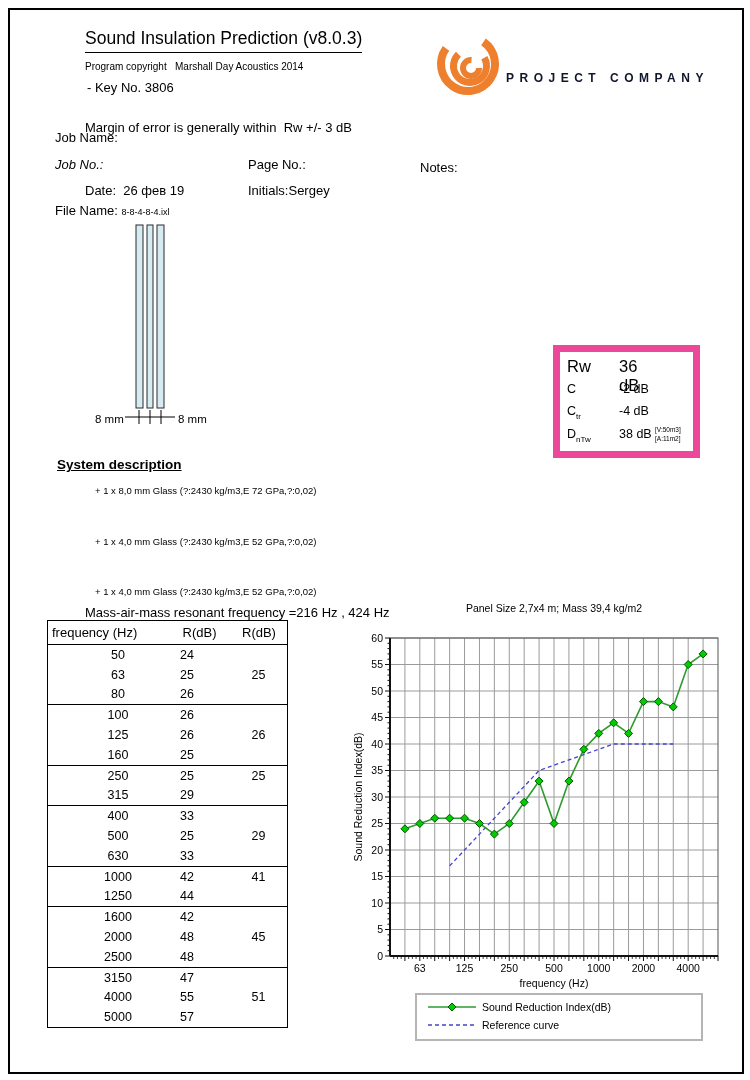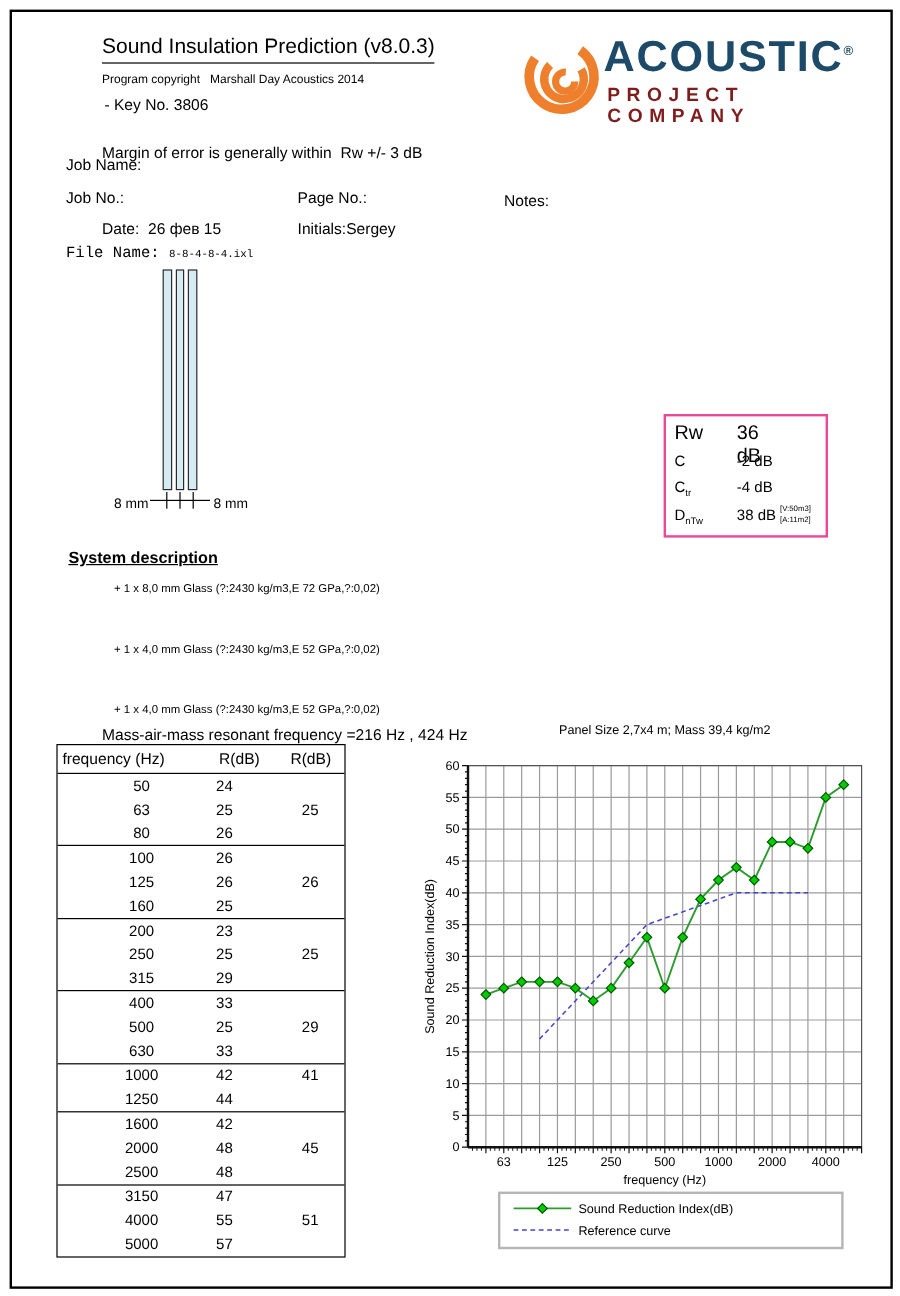--- a/index.html
+++ b/index.html
@@ -10,23 +10,23 @@
   .doc-title{left:55px;top:28px;font-size:17.5px;border-bottom:1px solid #000;padding-bottom:3px;}
   .copyright{left:55px;top:61px;font-size:10px;}
   .keyno{left:57px;top:80px;font-size:13px;}
   .marginline{left:55px;top:120px;font-size:13px;}
   .fld{font-size:13px;}
   .filename-val{font-size:9px;}
   
   .logo-wrap{left:430px;top:24px;width:300px;height:80px;}
   .logo-name{position:absolute;left:73px;top:2px;font-size:36px;font-weight:bold;letter-spacing:1.5px;color:#1C4A68;font-family:"Liberation Sans",sans-serif;}
   .logo-name sup{font-size:11px;vertical-align:super;}
-  .logo-sub{position:absolute;left:76px;top:47px;font-size:16px;letter-spacing:5.5px;color:#7f1d1d;font-weight:bold;}
+  .logo-sub{position:absolute;left:76px;top:47px;font-size:12px;letter-spacing:5.5px;color:#0f172a;font-weight:bold;}
   
-  .rwbox{left:553px;top:345px;width:133px;height:99px;border:2px solid #ec4899;}
+  .rwbox{left:553px;top:345px;width:133px;height:99px;border:7px solid #ec4899;}
   .rwbox .r1{position:absolute;left:7px;top:5px;font-size:16.5px;}
   .rwbox .r1 .val{position:absolute;left:52px;}
   .rwbox .row{position:absolute;left:7px;font-size:12.5px;}
   .rwbox .row .val{position:absolute;left:52px;width:60px;}
   .rwbox sub{font-size:8px;}
   .rwbox .notes{position:absolute;left:95px;top:73px;font-size:6.5px;line-height:9px;}
   
   .sysheading{left:57px;top:457px;font-size:13.5px;font-weight:bold;text-decoration:underline;}
   .sysitem{left:95px;font-size:9.5px;}
   .mamline{left:55px;top:605px;font-size:13px;}
@@ -50,39 +50,38 @@
 <body>
 
 <div class="page-border abs"></div>
 
 <div class="abs doc-title pre">Sound Insulation Prediction (v8.0.3)</div>
 <div class="abs copyright pre">Program copyright   Marshall Day Acoustics 2014</div>
 <div class="abs keyno pre">- Key No. 3806</div>
 <div class="abs marginline pre">Margin of error is generally within  Rw +/- 3 dB</div>
 
 <div class="abs fld" style="left:55px;top:130px;">Job Name:</div>
-<div class="abs fld" style="left:55px;top:157px;">Job No.:</div>
+<div class="abs fld" style="left:55px;top:157px;font-style:italic;">Job No.:</div>
 <div class="abs fld" style="left:248px;top:157px;">Page No.:</div>
 <div class="abs fld" style="left:420px;top:160px;text-align:center;">Notes:</div>
-<div class="abs fld pre" style="left:55px;top:183px;">Date:  26 фев 15</div>
+<div class="abs fld pre" style="left:55px;top:183px;">Date:  26 фев 19</div>
 <div class="abs fld" style="left:248px;top:183px;">Initials:Sergey</div>
-<div class="abs fld" style="left:55px;top:203px;font-family:Liberation Mono, monospace;">
+<div class="abs fld" style="left:55px;top:203px;">
   <span>File Name:</span>
   <span class="filename-val">8-8-4-8-4.ixl</span>
 </div>
 
 <div class="abs logo-wrap">
   <svg width="72" height="80" viewBox="0 0 72 80">
     <g fill="none" stroke="#EE7F2D">
       <circle cx="38" cy="40" r="27" stroke-width="8" stroke-dasharray="127 43" transform="rotate(-55 38 40)"></circle>
       <circle cx="40" cy="42" r="16.5" stroke-width="7" stroke-dasharray="73 31" transform="rotate(-30 40 42)"></circle>
       <circle cx="41" cy="44" r="8" stroke-width="6" stroke-dasharray="38 13" transform="rotate(0 41 44)"></circle>
     </g>
   </svg>
-  <div class="logo-name"><span>ACOUSTIC</span><sup>®</sup></div>
   <div class="logo-sub">PROJECT COMPANY</div>
 </div>
 
 <svg class="abs" style="left:85px;top:220px;" width="135" height="215">
   <g stroke="#2b2b2b" stroke-width="1" fill="#D6ECF2">
     <rect x="51" y="5" width="7" height="183"></rect>
     <rect x="62" y="5" width="6" height="183"></rect>
     <rect x="72" y="5" width="7" height="183"></rect>
   </g>
   <g stroke="#000" stroke-width="1">
@@ -155,25 +154,20 @@
         <div class="c3"></div>
       </div>
       <div class="trow">
         <div class="c1">125</div>
         <div class="c2">26</div>
         <div class="c3">26</div>
       </div>
       <div class="trow group-end">
         <div class="c1">160</div>
         <div class="c2">25</div>
-        <div class="c3"></div>
-      </div>
-      <div class="trow">
-        <div class="c1">200</div>
-        <div class="c2">23</div>
         <div class="c3"></div>
       </div>
       <div class="trow">
         <div class="c1">250</div>
         <div class="c2">25</div>
         <div class="c3">25</div>
       </div>
       <div class="trow group-end">
         <div class="c1">315</div>
         <div class="c2">29</div>

